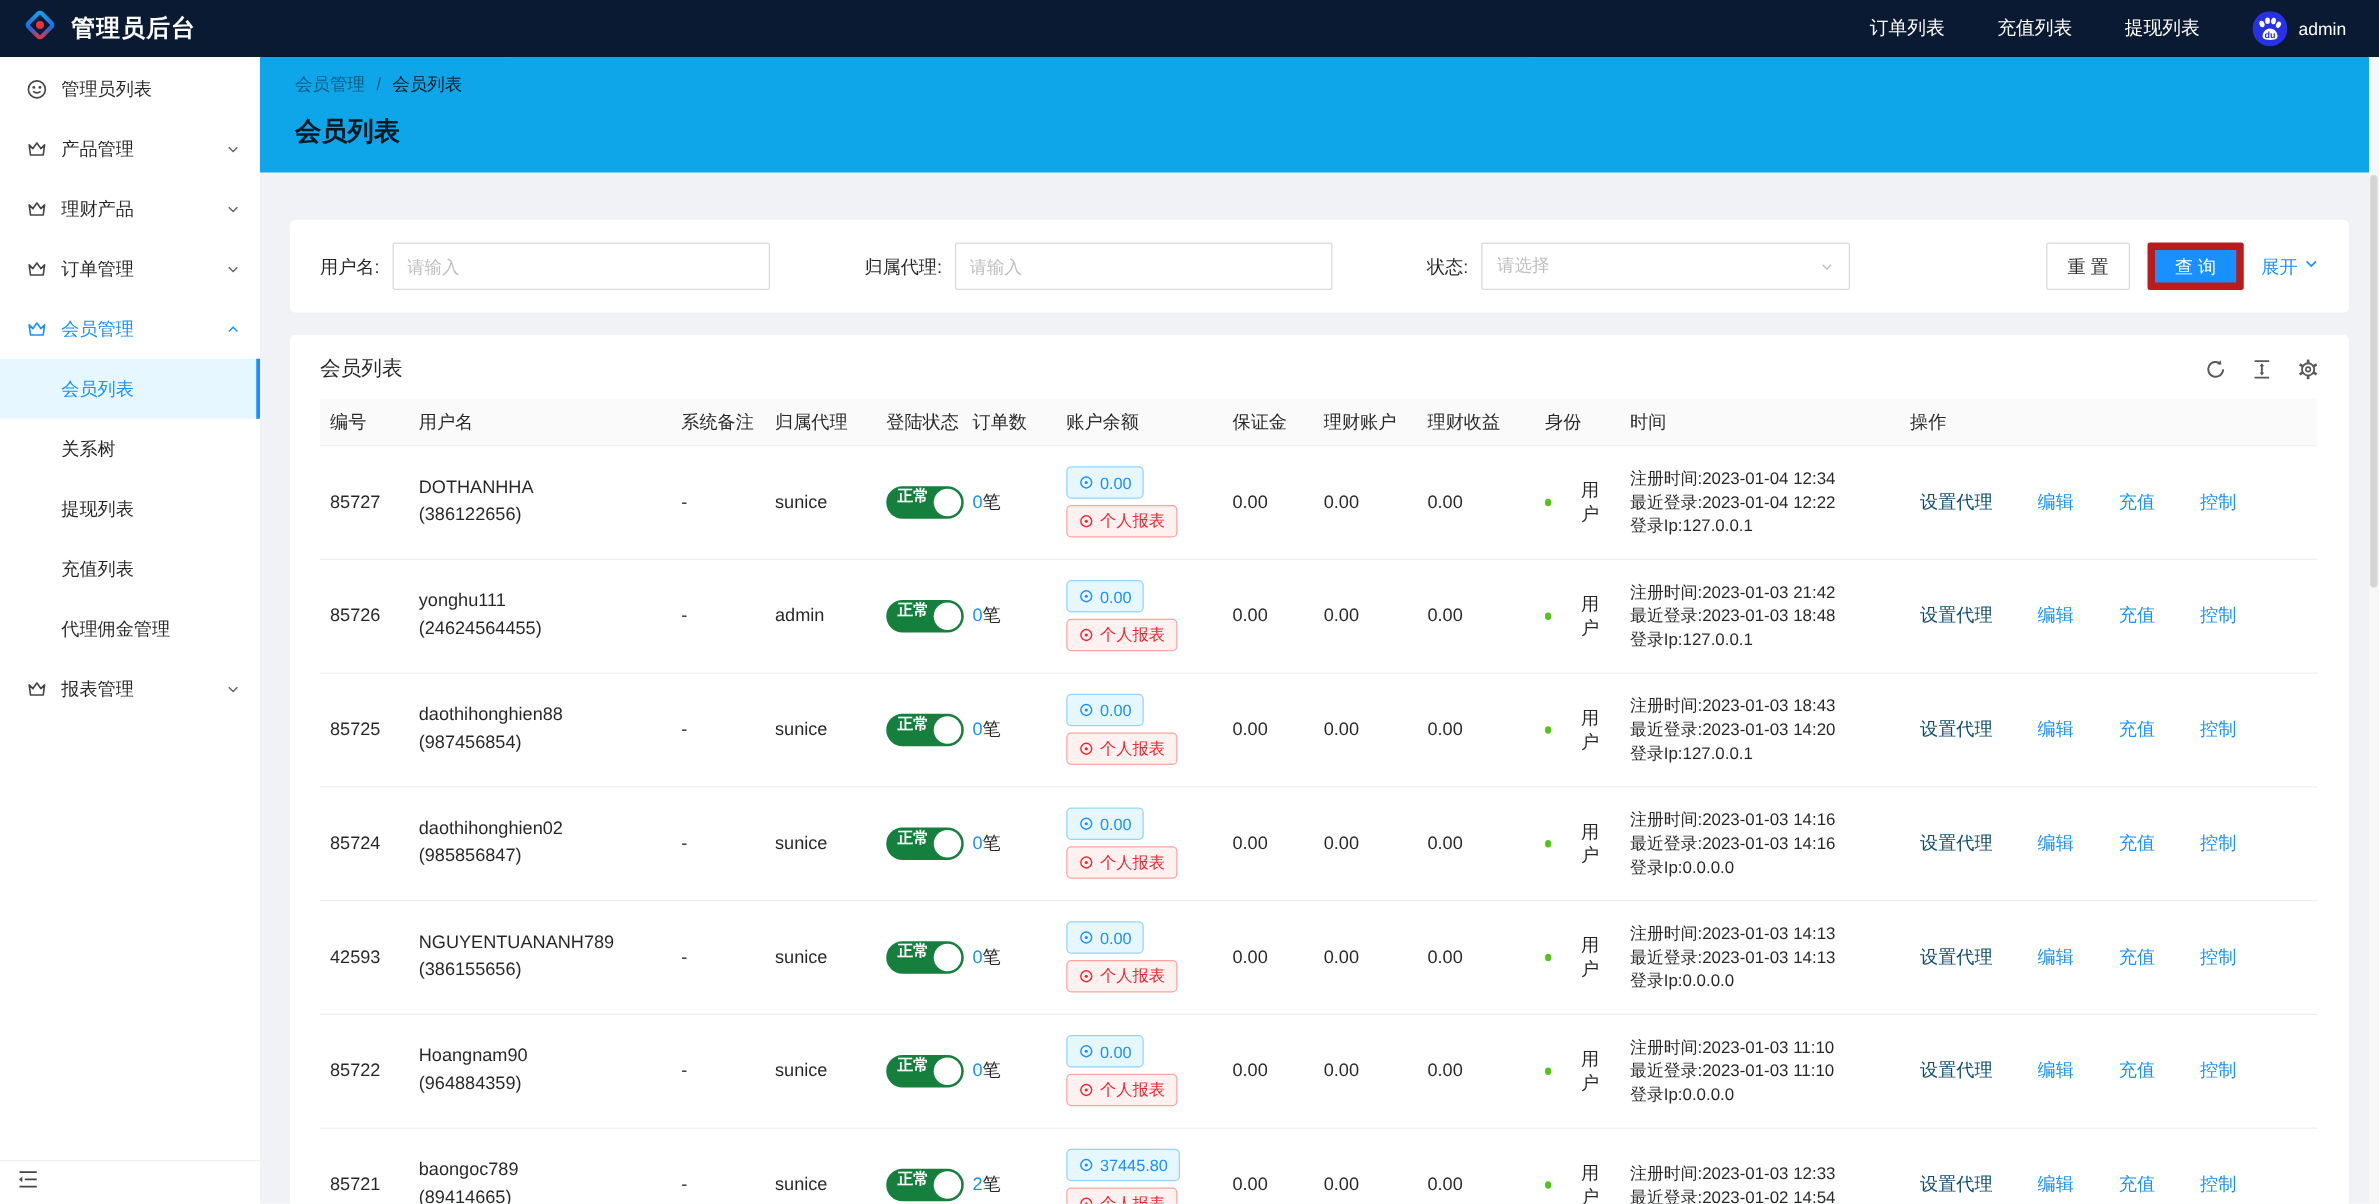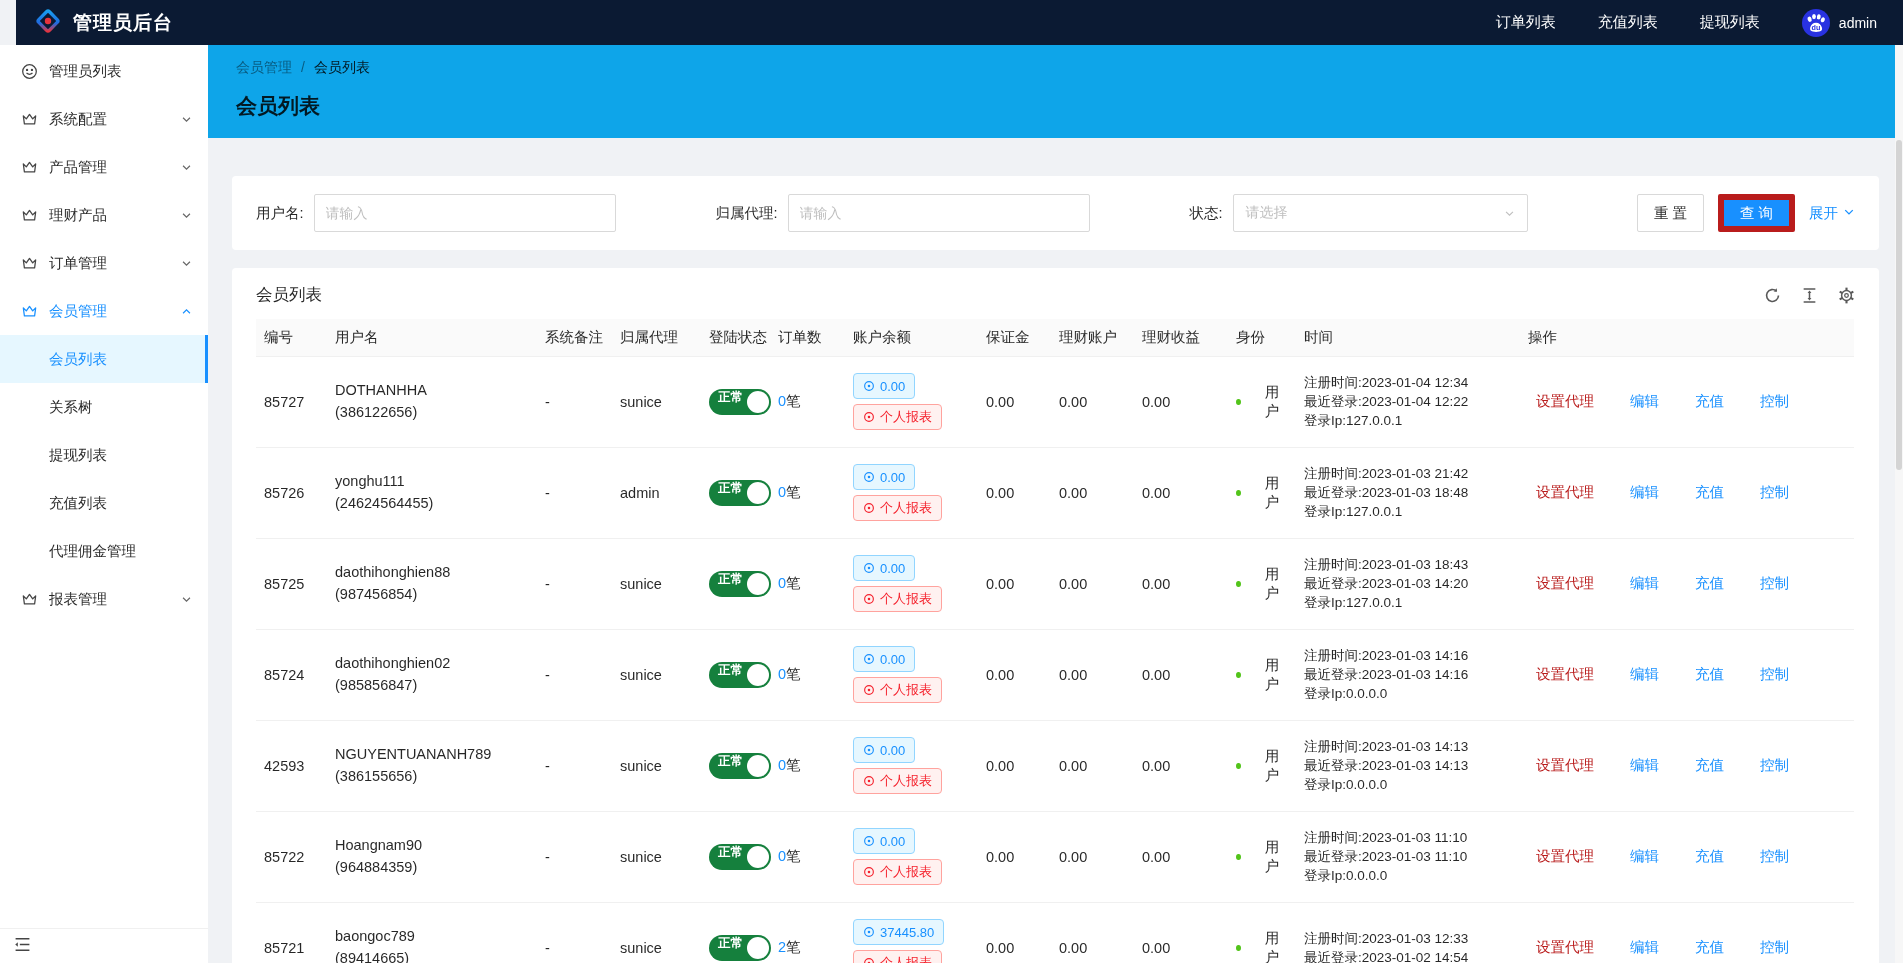--- a/index.html
+++ b/index.html
@@ -4,21 +4,21 @@
 <style>
   * { box-sizing: border-box; }
   html,body { margin:0; padding:0; }
   body {
     width:1903px; height:963px; overflow:hidden;
     font-family:"Liberation Sans","DejaVu Sans",sans-serif;
     background:#f0f2f5; color:rgba(0,0,0,.85);
   }
   
   .topbar {
-    position:fixed; top:0; left:16px; right:0; height:45px; z-index:30;
+    position:fixed; top:0; left:0; right:0; height:45px; z-index:30;
     background:#0b1a33; display:flex; align-items:center; justify-content:space-between;
     padding:0 26px 0 18px;
   }
   .brand { display:flex; align-items:center; gap:11px; }
   .brand-title { color:#fff; font-size:19px; font-weight:700; letter-spacing:1px; }
   .topnav { display:flex; align-items:center; gap:42px; }
   .topnav .nav-item { color:#fff; font-size:15px; cursor:pointer; }
   .user { display:flex; align-items:center; gap:9px; color:#fff; font-size:14px; cursor:pointer; }
   
   .sidebar {
@@ -40,21 +40,21 @@
   
   .main { margin-left:208px; padding-top:45px; }
   .page-header { background:#0ea5e9; padding:14px 28px 18px; }
   .breadcrumb { font-size:14px; color:rgba(0,0,0,.45); margin-bottom:15px; }
   .breadcrumb .bc-sep { margin:0 9px; }
   .breadcrumb .bc-current { color:rgba(0,0,0,.85); }
   .breadcrumb .bc-link { cursor:pointer; }
   .page-title { font-size:21px; font-weight:700; margin:0; line-height:28px; }
   
   .filter-card { background:#fff; border-radius:4px; margin:38px 24px 18px; padding:18px 24px;
-    display:flex; align-items:center;gap:24px; }
+    display:flex; align-items:center; }
   .filter-item { display:flex; align-items:center; }
   .filter-item + .filter-item { margin-left:76px; }
   .filter-item label { font-size:14.5px; margin-right:10px; white-space:nowrap; }
   .f-input { width:302px; height:38px; border:1px solid #d9d9d9; border-radius:2px; padding:0 11px;
     font-size:14px; color:rgba(0,0,0,.85); outline:none; font-family:inherit; }
   .f-input::placeholder { color:#bfbfbf; }
   .f-select { width:295px; height:38px; border:1px solid #d9d9d9; border-radius:2px; background:#fff;
     display:flex; align-items:center; justify-content:space-between; padding:0 12px;
     color:#bfbfbf; font-size:14px; cursor:pointer; }
   .f-select .sel-arrow { color:#bfbfbf; display:flex; }
@@ -84,21 +84,21 @@
   .balance-stack { display:flex; flex-direction:column; gap:5px; align-items:flex-start; }
   .badge { display:inline-flex; align-items:center; gap:5px; height:26px; padding:0 9px;
     border-radius:4px; font-size:13px; cursor:pointer; white-space:nowrap; }
   .badge-blue { border:1px solid #91d5ff; background:#e6f7ff; color:#1890ff; }
   .badge-red  { border:1px solid #ffa39e; background:#fff1f0; color:#f5222d; }
   .identity { display:flex; align-items:center; gap:24px; }
   .identity .dot { width:6px; height:6px; border-radius:50%; background:#52c41a; }
   .time-cell div { font-size:13.5px; line-height:19px; white-space:nowrap; }
   .ops a { text-decoration:none; font-size:14.5px; margin-right:36px; cursor:pointer; }
   .ops a:first-child { margin-left:8px; }
-  .op-danger { color:#b91c1c; }
+  .op-danger { color:#0c4a6e; }
   .op-primary { color:#1890ff; }
   
   .scroll-track { position:fixed; right:0; top:45px; bottom:0; width:8px; background:#f7f7f7; z-index:25; }
   .scroll-thumb { position:absolute; top:95px; left:1px; width:6px; height:330px; background:#d4d4d4; border-radius:3px; }
 </style>
 </head>
 <body>
 
 <header class="topbar">
   <div class="brand">
@@ -143,33 +143,20 @@
       <div class="menu-item">
         <span class="mi-icon" style="display: flex;">
           <svg width="17" height="17" viewBox="0 0 16 16" fill="none" stroke="currentColor" stroke-width="1.2">
             <circle cx="8" cy="8" r="6.4"></circle>
             <circle cx="5.7" cy="6.5" r="0.5" fill="currentColor"></circle>
             <circle cx="10.3" cy="6.5" r="0.5" fill="currentColor"></circle>
             <path d="M5.2 9.5 Q8 11.8 10.8 9.5"></path>
           </svg>
         </span>
         <span class="mi-label">管理员列表</span>
-      </div>
-      <div class="menu-item">
-        <span class="mi-icon" style="display: flex;">
-          <svg width="17" height="17" viewBox="0 0 16 16" fill="none" stroke="currentColor" stroke-width="1.2">
-            <path d="M2.2 4.6 L5 7.4 L8 3.2 L11 7.4 L13.8 4.6 L12.8 12.2 L3.2 12.2 Z" stroke-linejoin="round"></path>
-          </svg>
-        </span>
-        <span class="mi-label">系统配置</span>
-        <span class="mi-chevron" style="display: flex;">
-          <svg width="11" height="11" viewBox="0 0 16 16" fill="none" stroke="currentColor" stroke-width="1.7">
-            <path d="M3 5.5 L8 10.5 L13 5.5"></path>
-          </svg>
-        </span>
       </div>
       <div class="menu-item">
         <span class="mi-icon" style="display: flex;">
           <svg width="17" height="17" viewBox="0 0 16 16" fill="none" stroke="currentColor" stroke-width="1.2">
             <path d="M2.2 4.6 L5 7.4 L8 3.2 L11 7.4 L13.8 4.6 L12.8 12.2 L3.2 12.2 Z" stroke-linejoin="round"></path>
           </svg>
         </span>
         <span class="mi-label">产品管理</span>
         <span class="mi-chevron" style="display: flex;">
           <svg width="11" height="11" viewBox="0 0 16 16" fill="none" stroke="currentColor" stroke-width="1.7">

